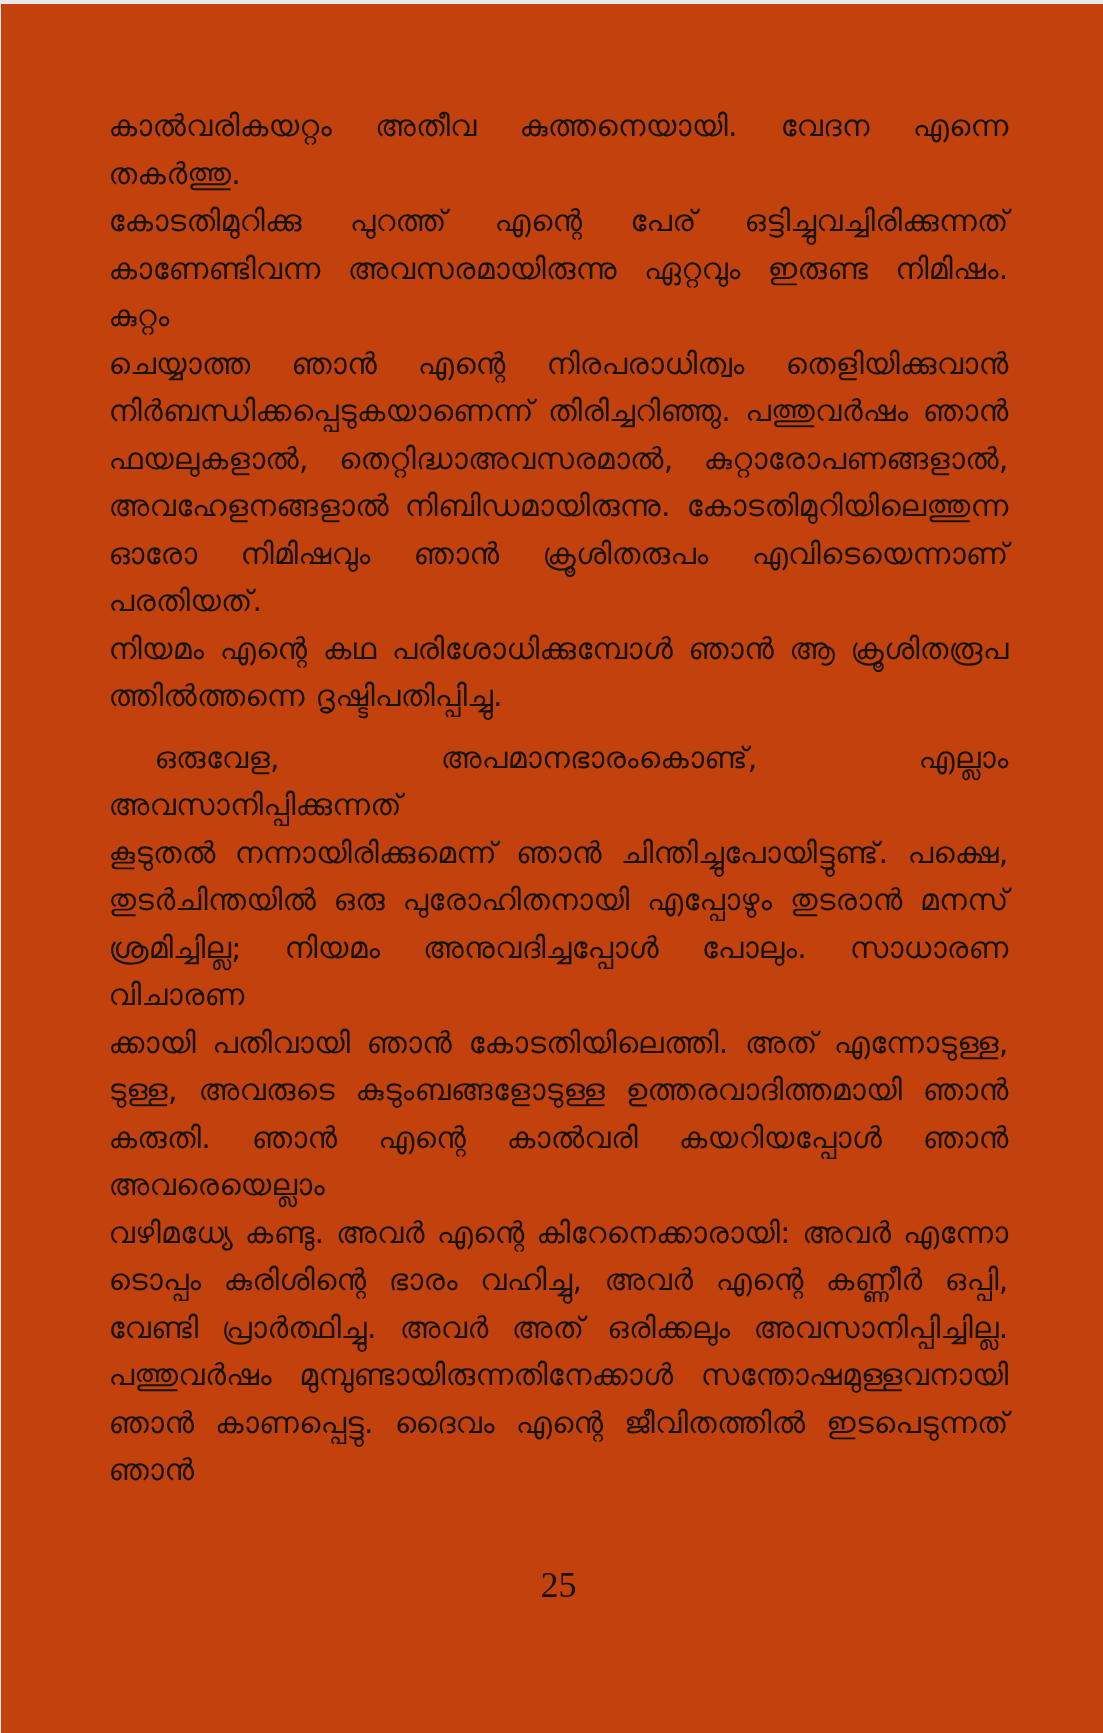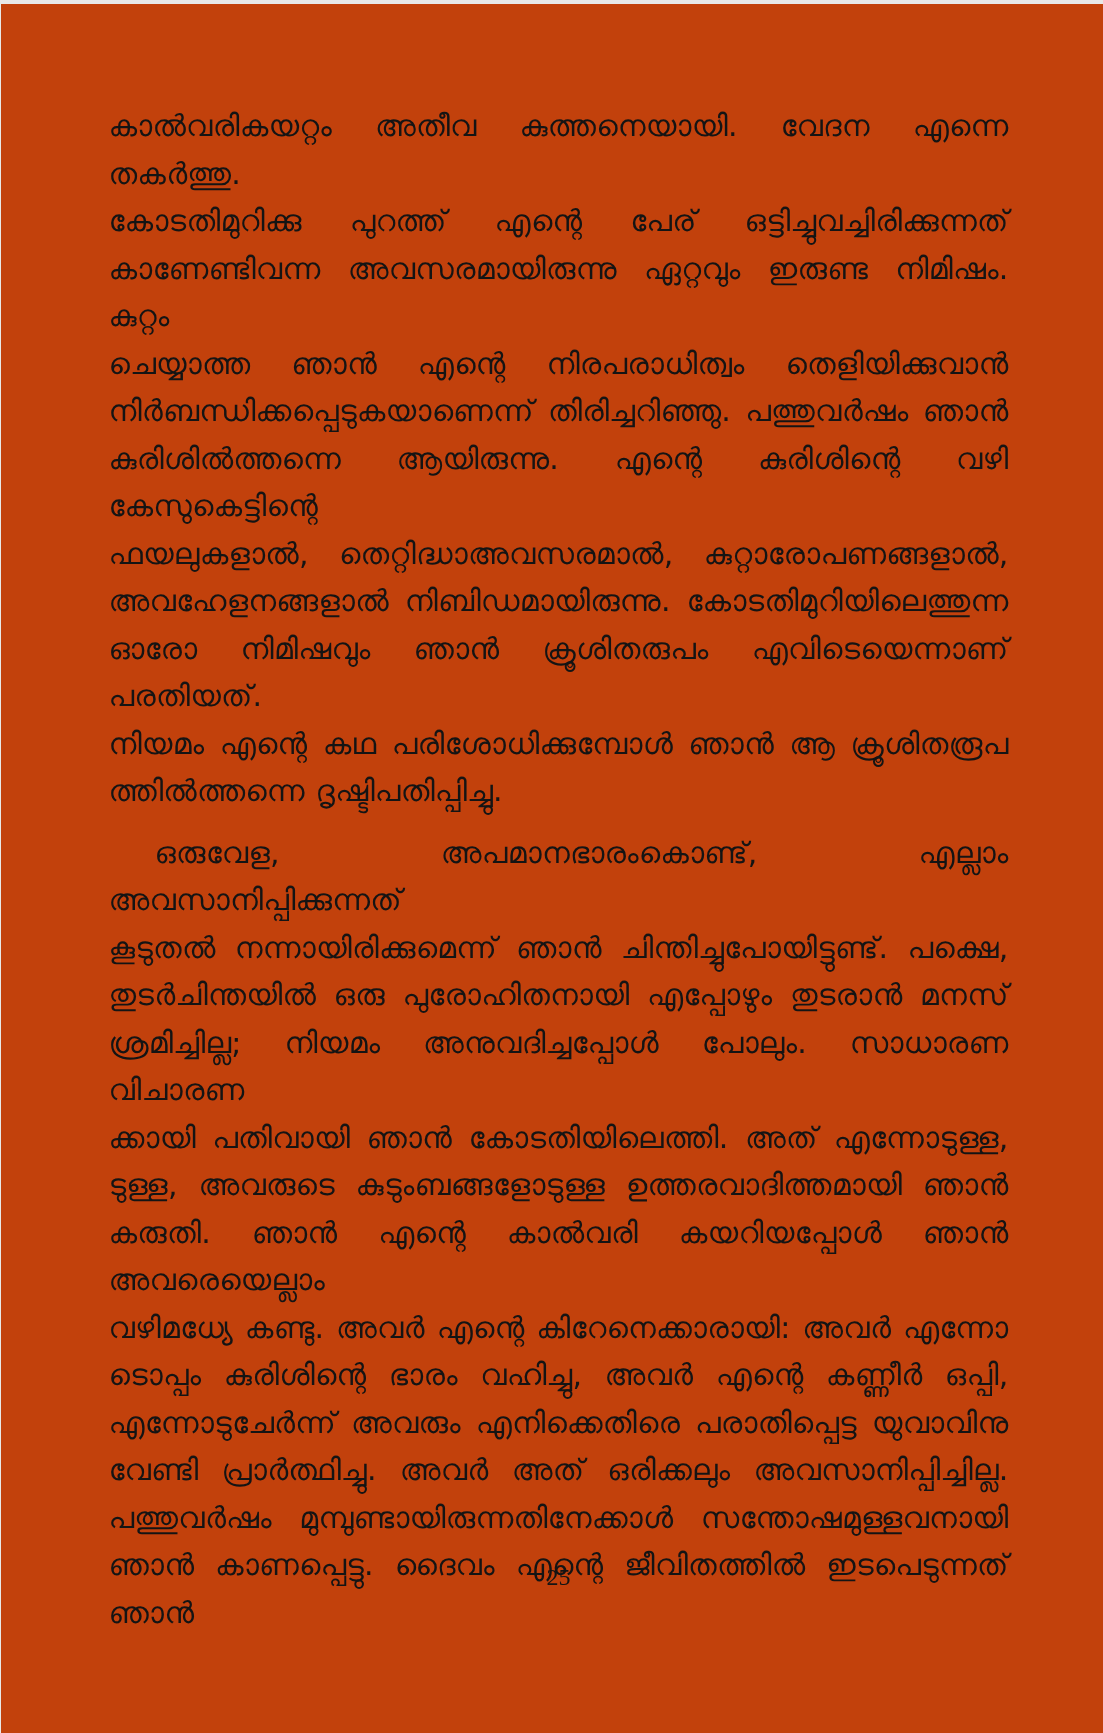--- a/index.html
+++ b/index.html
@@ -47,52 +47,50 @@
     text-indent: 46px;
   }
 
   .page-number {
     position: absolute;
     left: 108px;
     top: 1560px;
     width: 900px;
     text-align: center;
     font-family: "Liberation Serif", "DejaVu Serif", serif;
-    font-size: 24px;
+    font-size: 36px;
     color: #141414;
   }
 </style>
 </head>
 <body>
 
 <div class="page">
   <main class="text-block" id="text-block">
       <div class="para normal">
         <div class="line first">കാൽവരികയറ്റം അതീവ കുത്തനെയായി. വേദന എന്നെ തകർത്തു.</div>
         <div class="line">കോടതിമുറിക്കു പുറത്ത് എന്റെ പേര് ഒട്ടിച്ചുവച്ചിരിക്കുന്നത്</div>
         <div class="line">കാണേണ്ടിവന്ന അവസരമായിരുന്നു ഏറ്റവും ഇരുണ്ട നിമിഷം. കുറ്റം</div>
         <div class="line">ചെയ്യാത്ത ഞാൻ എന്റെ നിരപരാധിത്വം തെളിയിക്കുവാൻ</div>
         <div class="line">നിർബന്ധിക്കപ്പെടുകയാണെന്ന് തിരിച്ചറിഞ്ഞു. പത്തുവർഷം ഞാൻ</div>
-        <div class="line">കുരിശിൽത്തന്നെ ആയിരുന്നു. എന്റെ കുരിശിന്റെ വഴി കേസുകെട്ടിന്റെ</div>
         <div class="line">ഫയലുകളാൽ, തെറ്റിദ്ധാഅവസരമാൽ, കുറ്റാരോപണങ്ങളാൽ,</div>
         <div class="line">അവഹേളനങ്ങളാൽ നിബിഡമായിരുന്നു. കോടതിമുറിയിലെത്തുന്ന</div>
         <div class="line">ഓരോ നിമിഷവും ഞാൻ ക്രൂശിതരുപം എവിടെയെന്നാണ് പരതിയത്.</div>
         <div class="line">നിയമം എന്റെ കഥ പരിശോധിക്കുമ്പോൾ ഞാൻ ആ ക്രൂശിതരൂപ</div>
         <div class="line last">ത്തിൽത്തന്നെ ദൃഷ്ടിപതിപ്പിച്ചു.</div>
       </div>
       <div class="para normal indent">
         <div class="line first">ഒരുവേള, അപമാനഭാരംകൊണ്ട്, എല്ലാം അവസാനിപ്പിക്കുന്നത്</div>
         <div class="line">കൂടുതൽ നന്നായിരിക്കുമെന്ന് ഞാൻ ചിന്തിച്ചുപോയിട്ടുണ്ട്. പക്ഷെ,</div>
         <div class="line">തുടർചിന്തയിൽ ഒരു പുരോഹിതനായി എപ്പോഴും തുടരാൻ മനസ്</div>
         <div class="line">ശ്രമിച്ചില്ല; നിയമം അനുവദിച്ചപ്പോൾ പോലും. സാധാരണ വിചാരണ</div>
         <div class="line">ക്കായി പതിവായി ഞാൻ കോടതിയിലെത്തി. അത് എന്നോടുള്ള,</div>
         <div class="line">ടുള്ള, അവരുടെ കുടുംബങ്ങളോടുള്ള ഉത്തരവാദിത്തമായി ഞാൻ</div>
         <div class="line">കരുതി. ഞാൻ എന്റെ കാൽവരി കയറിയപ്പോൾ ഞാൻ അവരെയെല്ലാം</div>
         <div class="line">വഴിമധ്യേ കണ്ടു. അവർ എന്റെ കിറേനെക്കാരായി: അവർ എന്നോ</div>
         <div class="line">ടൊപ്പം കുരിശിന്റെ ഭാരം വഹിച്ചു, അവർ എന്റെ കണ്ണീർ ഒപ്പി,</div>
-        <div class="line">എന്നോടുചേർന്ന് അവരും എനിക്കെതിരെ പരാതിപ്പെട്ട യുവാവിനു</div>
         <div class="line">വേണ്ടി പ്രാർത്ഥിച്ചു. അവർ അത് ഒരിക്കലും അവസാനിപ്പിച്ചില്ല.</div>
         <div class="line">പത്തുവർഷം മുമ്പുണ്ടായിരുന്നതിനേക്കാൾ സന്തോഷമുള്ളവനായി</div>
         <div class="line">ഞാൻ കാണപ്പെട്ടു. ദൈവം എന്റെ ജീവിതത്തിൽ ഇടപെടുന്നത് ഞാൻ</div>
       </div>
     </main>
   <div class="page-number">25</div>
 </div>
 
 </body></html>

